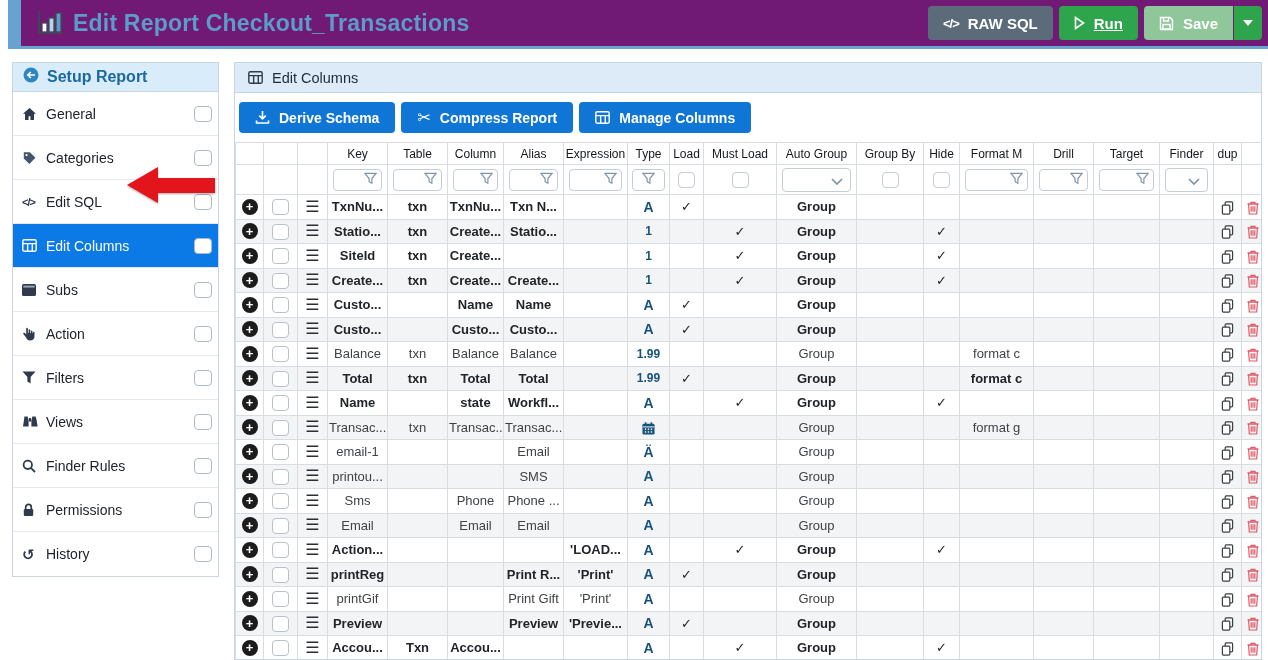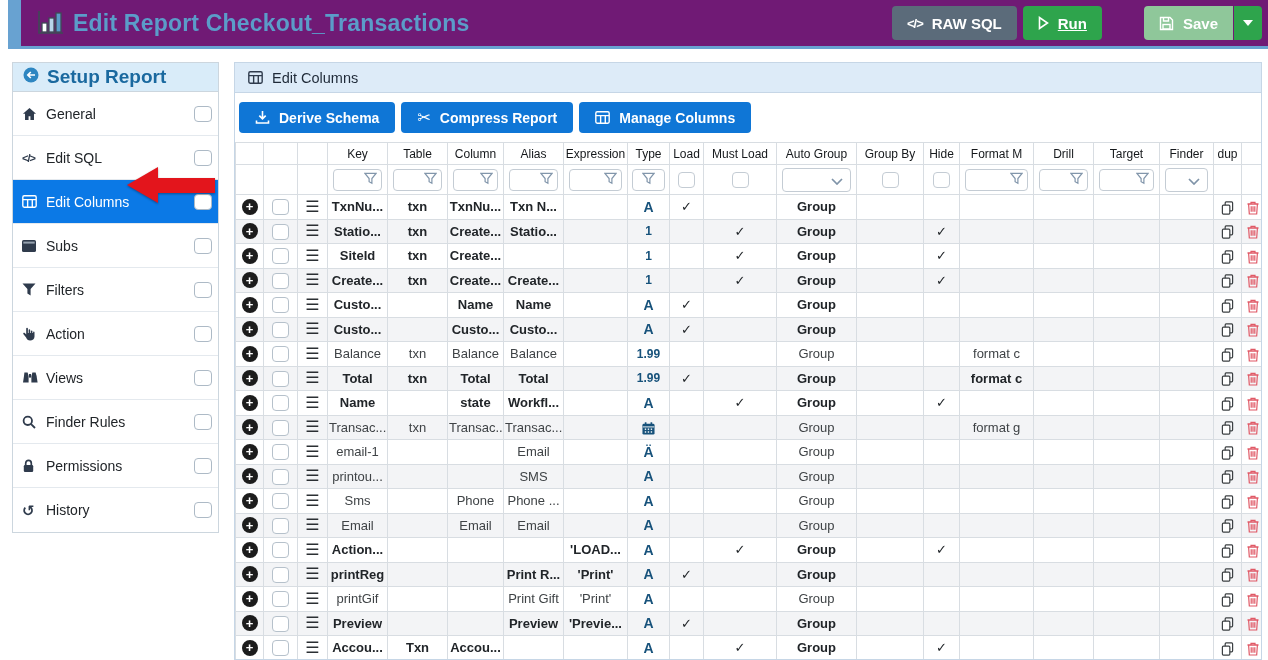--- a/index.html
+++ b/index.html
@@ -12,30 +12,30 @@
   .topbar::before { content:""; position:absolute; left:0; top:0; width:13px; height:49px; background:#68a2d1; }
   .title-icon { margin-left:28px; display:flex; align-items:flex-end; }
   .topbar h1 { font-size:23px; font-weight:600; color:#5b9cc9; margin-left:9px; letter-spacing:.2px; }
   .topbar-buttons { margin-left:auto; margin-right:14px; display:flex; align-items:center; }
   .btn { border:none; cursor:pointer; height:34px; border-radius:4px; color:#fff;
     display:flex; align-items:center; gap:9px; padding:0 15px; font-size:15px; font-weight:600;
     font-family:inherit; }
   .btn .bicon { display:flex; align-items:center; }
   .btn.raw-sql { background:#5b6b7a; margin-right:6px; }
   .btn.run { background:#2ea44c; margin-right:6px;text-decoration:underline; }
-  .btn.save { background:#8fc79a; border-radius:4px 0 0 4px;margin-left:36px; }
+  .btn.save { background:#8fc79a; border-radius:4px 0 0 4px; }
   .btn.caret { background:#2ea44c; border-radius:0 4px 4px 0; padding:0 9px; margin-left:1px; }
   .code-txt { font-weight:700; font-size:13px; letter-spacing:-1px; }
 
   
   .sidebar { position:absolute; left:12px; top:62px; width:207px; background:#fff;
     border:1px solid #ccd6de; }
   .sb-header { height:29px; background:#d9ecf9; border-bottom:1px solid #ccd6de;
     display:flex; align-items:center; gap:8px; padding:0 10px;
-    color:#1a699f; font-weight:700; font-size:19px; }
+    color:#1a699f; font-weight:700; font-size:16px; }
   .sb-item { height:44px; display:flex; align-items:center; padding:0 6px 0 9px;
     border-bottom:1px solid #e4e9ee; font-size:14px; color:#212529; cursor:pointer; background:#fff; }
   .sb-item:last-child { border-bottom:none; }
   .sb-item .icn { width:24px; display:flex; align-items:center; color:#2f3b4c; flex:none; }
   .sb-item .cb { margin-left:auto; width:18px; height:16px; border:1px solid #adbac6; border-radius:4px; background:#fff; flex:none; }
   .sb-item.selected { background:#0b79e6; color:#fff; }
   .sb-item.selected .icn { color:#fff; }
   .sb-item .lbl { white-space:nowrap; }
 
   
@@ -145,20 +145,30 @@
     <span class="icn">
           <svg width="15" height="14" viewBox="0 0 16 15">
             <path d="M8 1L1 7.2h2.2V14h3.8v-4h2v4h3.8V7.2H15z" fill="#2f3b4c"></path>
           </svg>
         </span>
     <span class="lbl">General</span>
     <span class="cb"></span>
   </div>
       <div class="sb-item">
     <span class="icn">
+          <svg width="15" height="14" viewBox="0 0 16 16">
+            <path d="M1.5 8.5v-7h7l6.3 6.3-7 7z" fill="#44546a"></path>
+            <circle cx="4.6" cy="4.6" r="1.3" fill="#fff"></circle>
+          </svg>
+        </span>
+    <span class="lbl">Categories</span>
+    <span class="cb"></span>
+  </div>
+      <div class="sb-item">
+    <span class="icn">
           <span class="code-txt" style="color:#2f3b4c;font-size:11px">&lt;/&gt;</span>
         </span>
     <span class="lbl">Edit SQL</span>
     <span class="cb"></span>
   </div>
       <div class="sb-item selected">
     <span class="icn">
           <svg width="15" height="13" viewBox="0 0 16 14" fill="none" stroke="currentColor" stroke-width="1.5">
             <rect x="0.8" y="0.8" width="14.4" height="12.4" rx="1.5"></rect>
             <path d="M1 5h14M6 5v8.2M11 5v8.2"></path>
@@ -172,34 +182,34 @@
           <svg width="14" height="12" viewBox="0 0 14 12">
             <rect width="14" height="12" rx="1.6" fill="#2f3b4c"></rect>
             <rect x="1.3" y="1.6" width="11.4" height="2" fill="#97a3b0"></rect>
           </svg>
         </span>
     <span class="lbl">Subs</span>
     <span class="cb"></span>
   </div>
       <div class="sb-item">
     <span class="icn">
+          <svg width="13" height="14" viewBox="0 0 13 14">
+            <path d="M4.2 1.6c0-1.1 1.7-1.1 1.7 0V6h.7V3.1c0-1 1.6-1 1.6 0V6h.7V4.1c0-.9 1.5-.9 1.5 0V6h.7V5.2c0-.8 1.4-.8 1.4 0v4.2c0 2.6-1.9 4.1-4.4 4.1-2.2 0-3.2-1.2-4-3L1.3 7c-.5-.9.8-1.7 1.5-.9l1.4 1.5z" fill="#2f3b4c"></path>
+          </svg>
+        </span>
+    <span class="lbl">Action</span>
+    <span class="cb"></span>
+  </div>
+      <div class="sb-item">
+    <span class="icn">
           <svg width="14" height="13" viewBox="0 0 14 13">
             <path d="M0.5 0.5h13L8.6 6v6.4l-3.2-1.9V6z" fill="#2f3b4c"></path>
           </svg>
         </span>
     <span class="lbl">Filters</span>
-    <span class="cb"></span>
-  </div>
-      <div class="sb-item">
-    <span class="icn">
-          <svg width="13" height="14" viewBox="0 0 13 14">
-            <path d="M4.2 1.6c0-1.1 1.7-1.1 1.7 0V6h.7V3.1c0-1 1.6-1 1.6 0V6h.7V4.1c0-.9 1.5-.9 1.5 0V6h.7V5.2c0-.8 1.4-.8 1.4 0v4.2c0 2.6-1.9 4.1-4.4 4.1-2.2 0-3.2-1.2-4-3L1.3 7c-.5-.9.8-1.7 1.5-.9l1.4 1.5z" fill="#2f3b4c"></path>
-          </svg>
-        </span>
-    <span class="lbl">Action</span>
     <span class="cb"></span>
   </div>
       <div class="sb-item">
     <span class="icn">
           <svg width="16" height="13" viewBox="0 0 16 13">
             <path d="M2.4 1.5h3.2l1 3.5v6.5H1L2 5z" fill="#2f3b4c"></path>
             <path d="M10.4 1.5h3.2L14.6 5l1 6.5H9.4V5z" fill="#2f3b4c"></path>
             <rect x="7" y="3" width="2" height="3.6" fill="#2f3b4c"></rect>
           </svg>
         </span>

